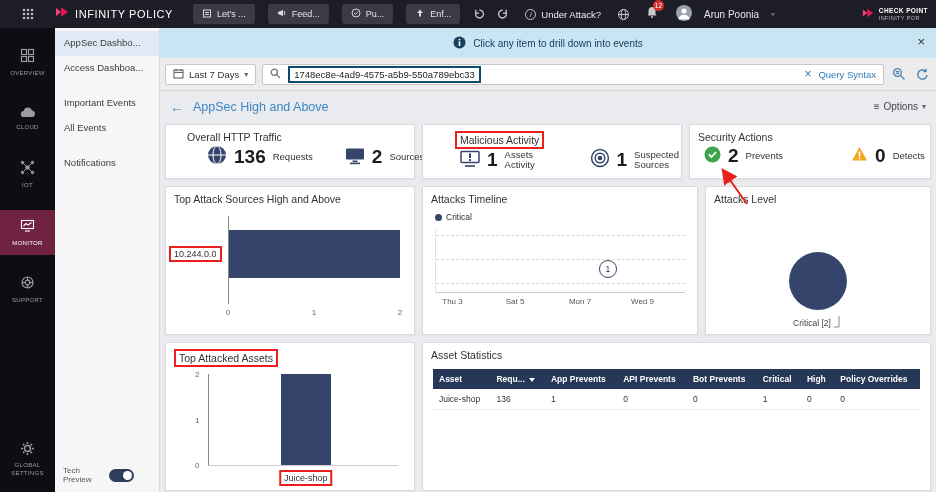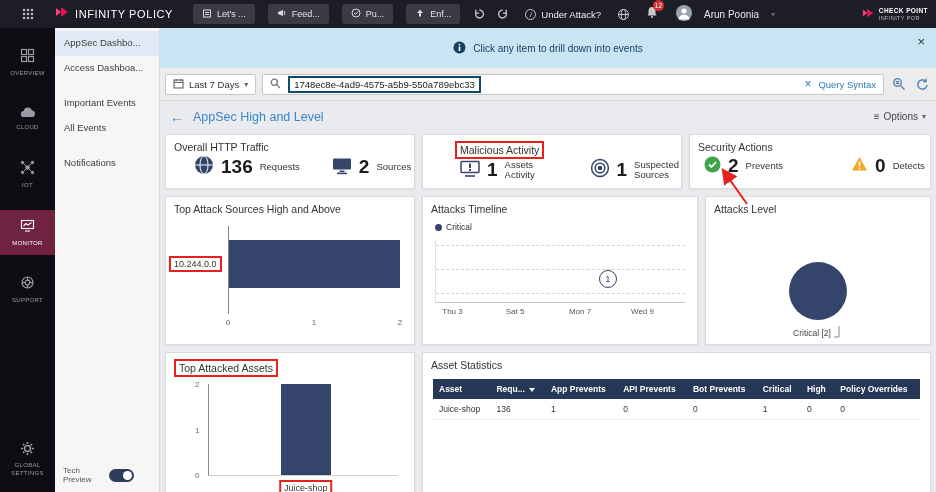--- a/index.html
+++ b/index.html
@@ -36,21 +36,21 @@
   .nav-item{padding:7px 9px;cursor:pointer;line-height:1.15;white-space:nowrap;overflow:hidden;}
   .nav-item.selected{background:#dfeaf6;}
   .nav-gap{height:10px;}
   .tech{position:absolute;left:8px;bottom:7px;display:flex;align-items:center;gap:8px;font-size:8px;color:#555;}
   .tech-label{width:38px;line-height:1.2;}
   .toggle{width:25px;height:13px;border-radius:7px;background:#2e3d5c;position:relative;cursor:pointer;flex:0 0 auto;}
   .toggle::after{content:"";position:absolute;right:2px;top:2px;width:9px;height:9px;border-radius:50%;background:#fff;}
 
   
   .main{position:absolute;left:160px;top:28px;width:776px;height:464px;}
-  .banner{height:40px;background:#c9e5f4;display:flex;align-items:center;justify-content:center;gap:7px;font-size:10px;color:#17405f;position:relative;}
+  .banner{height:30px;background:#c9e5f4;display:flex;align-items:center;justify-content:center;gap:7px;font-size:10px;color:#17405f;position:relative;}
   .banner-close{position:absolute;right:11px;top:7px;font-size:13px;color:#333;cursor:pointer;line-height:1;}
   .querybar{height:33px;background:#ececec;border-bottom:1px solid #d8d8d8;display:flex;align-items:center;padding:0 5px;gap:6px;}
   .range-btn{display:flex;align-items:center;gap:5px;background:#fff;border:1px solid #c6c6c6;border-radius:2px;height:21px;padding:0 7px;font-size:9.5px;color:#333;cursor:pointer;white-space:nowrap;}
   .caret{font-size:8px;color:#666;}
   .query-field{flex:1;display:flex;align-items:center;background:#fff;border:1px solid #c6c6c6;border-radius:2px;height:21px;padding:0 7px;gap:7px;cursor:text;}
   .query-text{font-size:9.5px;color:#222;border:2px solid #0c4a6e;padding:1px 4px;white-space:nowrap;}
   .qf-spacer{flex:1;}
   .clear-x{color:#2e7cb8;font-size:12px;cursor:pointer;line-height:1;}
   .syntax-link{color:#2e7cb8;font-size:9.5px;cursor:pointer;white-space:nowrap;}
   .qb-ico{cursor:pointer;display:flex;align-items:center;padding:0 2px;}
@@ -59,21 +59,21 @@
   .page-title{color:#3a87c8;font-size:12.5px;}
   .options{margin-left:auto;font-size:10px;color:#444;cursor:pointer;display:flex;align-items:center;gap:4px;white-space:nowrap;}
 
   
   .cards{padding:2px 5px;display:flex;flex-direction:column;gap:7px;}
   .row{display:flex;gap:7px;}
   .card{background:#fff;border:1px solid #d8dadc;position:relative;box-shadow:0 1px 2px rgba(0,0,0,.05);}
   .r1 .card{height:55px;}
   .r2 .card{height:149px;}
   .r3 .card{height:149px;}
-  .w-a{width:250px;flex:0 0 auto;}
+  .w-a{width:250px;flex:0 0 auto;padding-left:13px;}
   .w-b{width:260px;flex:0 0 auto;padding-left:24px;}
   .w-d{width:250px;flex:0 0 auto;}
   .w-e{width:276px;flex:0 0 auto;}
   .grow{flex:1;}
   .card-title{font-size:10.5px;color:#333;padding:6px 8px 1px;}
   .red-anno{border:2px solid #e8201e;padding:1px 3px;display:inline-block;}
 
   .stats{display:flex;align-items:center;margin-top:1px;}
   .stat{display:flex;align-items:center;gap:7px;}
   .stat-num{font-size:19px;font-weight:bold;color:#1c1c1c;}
@@ -347,21 +347,21 @@
       <span class="qb-ico">
           <svg width="13" height="13" viewBox="0 0 13 13" fill="none" stroke="#4a7fae" stroke-width="1.4">
             <path d="M11 7 A4.6 4.6 0 1 1 9.6 3.2"></path>
             <path d="M10 0.8 L10 3.6 L7.2 3.6"></path>
           </svg>
         </span>
     </div>
 
     <div class="pagehead">
       <span class="back-arrow">←</span>
-      <span class="page-title">AppSec High and Level</span>
+      <span class="page-title">AppSec High and Above</span>
       <span class="options">
         <span>≡</span>
         <span>Options</span>
         <span class="caret">▾</span>
       </span>
     </div>
 
     <div class="cards">
 
       <div class="row r1">

